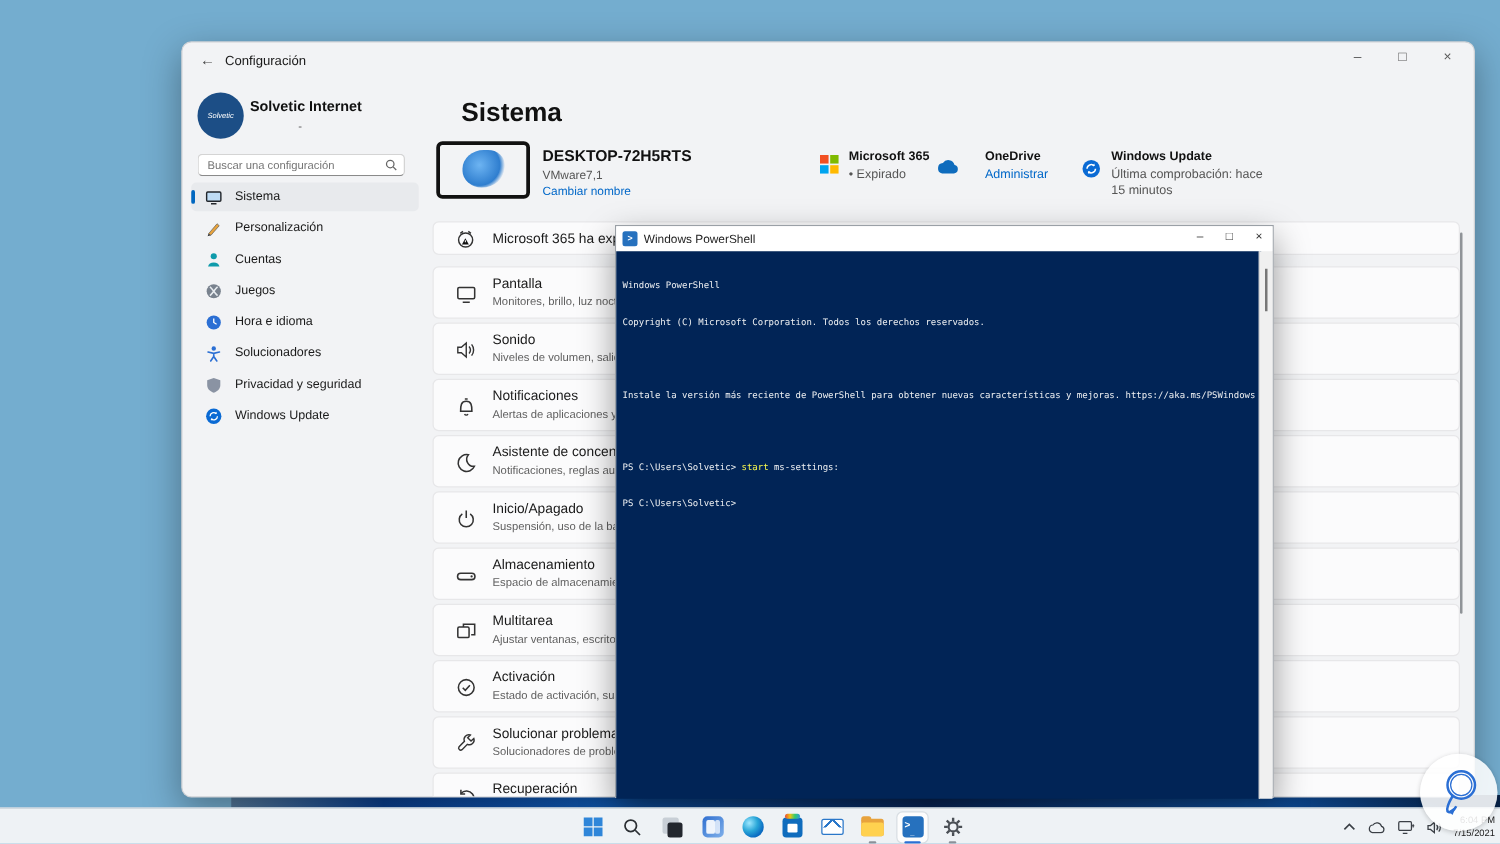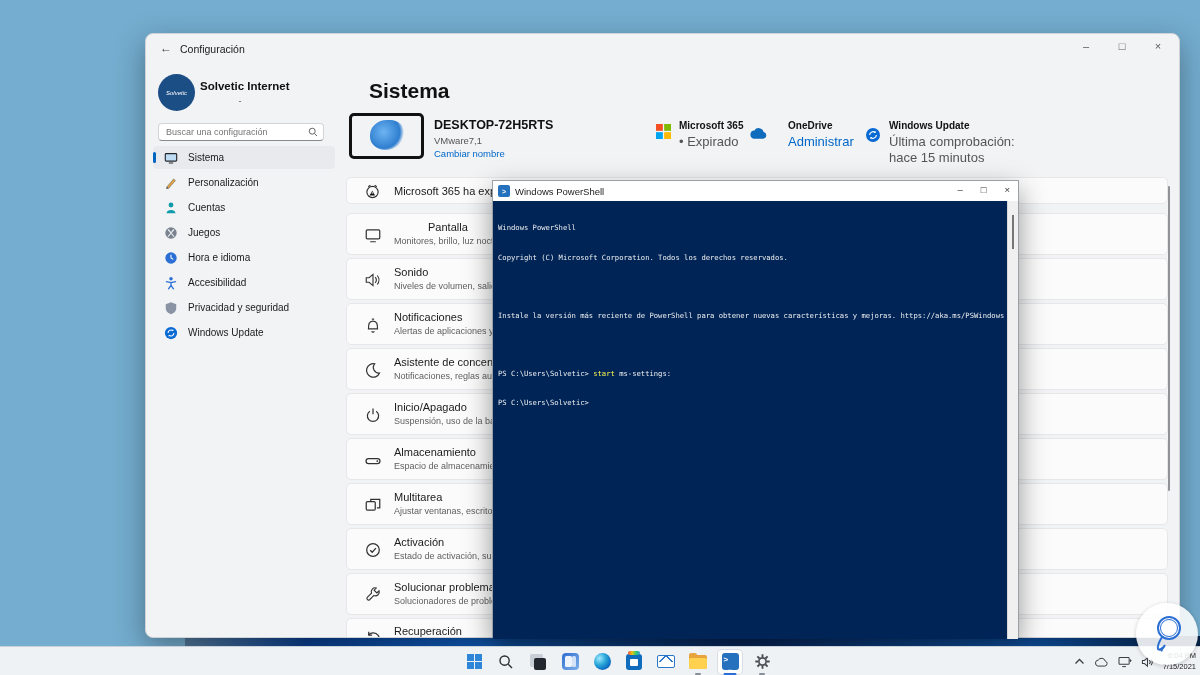--- a/index.html
+++ b/index.html
@@ -41,21 +41,21 @@
   .dev-thumb { position:absolute; left:203px; top:79px; width:75px; height:46px; border:3px solid #111; border-radius:5px;
     background:radial-gradient(circle at 55% 60%, #4b9bе8 0%, #3f8fe0 22%, #1b5fae 52%, #0a2a5e 85%); }
   .dev-thumb::after{content:"";position:absolute;left:18px;top:4px;width:34px;height:30px;border-radius:50% 40% 55% 45%;
     background:radial-gradient(circle at 40% 40%, #6db4f2, #2f7ecf 60%, transparent 75%);}
   .dev-name { position:absolute; left:288px; top:84px; font-size:12.5px; font-weight:bold; color:#111; }
   .dev-model { position:absolute; left:288px; top:101px; font-size:9.5px; color:#555; }
   .dev-link { position:absolute; left:288px; top:114px; font-size:9.5px; color:#0067c8; }
 
   .status { position:absolute; top:86px; }
   .status .ti { font-size:10px; font-weight:bold; color:#111; }
-  .status .su { font-size:13px; color:#555; margin-top:3px; line-height:1.25; }
+  .status .su { font-size:10px; color:#555; margin-top:3px; line-height:1.25; }
   .st-ic { position:absolute; }
 
   .card { position:absolute; left:200px; width:822px; background:#fbfbfc; border:1px solid #e7e7e9; border-radius:5px; }
   .card .ic { position:absolute; left:17px; }
   .card .t { position:absolute; left:47px; font-size:11px; color:#1a1a1a; white-space:nowrap; }
   .card .s { position:absolute; left:47px; font-size:9px; color:#606060; white-space:nowrap; }
   .scroll-line { position:absolute; left:1022px; top:152px; width:2px; height:305px; background:#8f9398; border-radius:2px; }
 
   
   .win-ps { position:absolute; left:492px; top:180px; width:527px; height:458px; background:#fff;
@@ -183,21 +183,21 @@
           </span>
         <span class="nav-label">Hora e idioma</span>
       </div>
       <div class="nav-item">
         <span class="nav-ic">
             <svg width="14" height="14" viewBox="0 0 16 16">
               <circle cx="8" cy="3.2" r="2" fill="#2b6fd4"></circle>
               <path d="M2.8 6.4 L8 7.6 L13.2 6.4 M8 7.6 V10.6 M8 10.6 L5.2 14.6 M8 10.6 L10.8 14.6" stroke="#2b6fd4" stroke-width="1.5" fill="none" stroke-linecap="round"></path>
             </svg>
           </span>
-        <span class="nav-label">Accesibilidad</span>
+        <span class="nav-label">Solucionadores</span>
       </div>
       <div class="nav-item">
         <span class="nav-ic">
             <svg width="14" height="14" viewBox="0 0 16 16">
               <path d="M8 1.5 L14 3.6 V8 C14 11.8 11.2 13.9 8 15 C4.8 13.9 2 11.8 2 8 V3.6 Z" fill="#8a93a3"></path>
             </svg>
           </span>
         <span class="nav-label">Privacidad y seguridad</span>
       </div>
       <div class="nav-item">
@@ -268,21 +268,21 @@
       <span class="t" style="top:7px;">Microsoft 365 ha expirado. R</span>
     </div>
 
     <div class="card" style="top:179px;height:42px;">
       <span class="ic" style="top:12px;">
           <svg width="18" height="18" viewBox="0 0 16 16">
             <rect x="2" y="3.5" width="12" height="8" rx="1" fill="none" stroke="#333" stroke-width="1.1"></rect>
             <path d="M5.5 14 h5" stroke="#333" stroke-width="1.1"></path>
           </svg>
         </span>
-      <span class="t" style="top:7px;margin-left:34px;">Pantalla</span>
+      <span class="t" style="top:7px;">Pantalla</span>
       <span class="s" style="top:22px;">Monitores, brillo, luz nocturna, p</span>
     </div>
 
     <div class="card" style="top:224px;height:42px;">
       <span class="ic" style="top:12px;">
           <svg width="18" height="18" viewBox="0 0 16 16">
             <path d="M2 6 v4 h2.5 L8 13 V3 L4.5 6 Z" fill="none" stroke="#333" stroke-width="1"></path>
             <path d="M10 5.5 a4 4 0 0 1 0 5 M11.8 4 a6.3 6.3 0 0 1 0 8" fill="none" stroke="#333" stroke-width="1"></path>
           </svg>
         </span>

